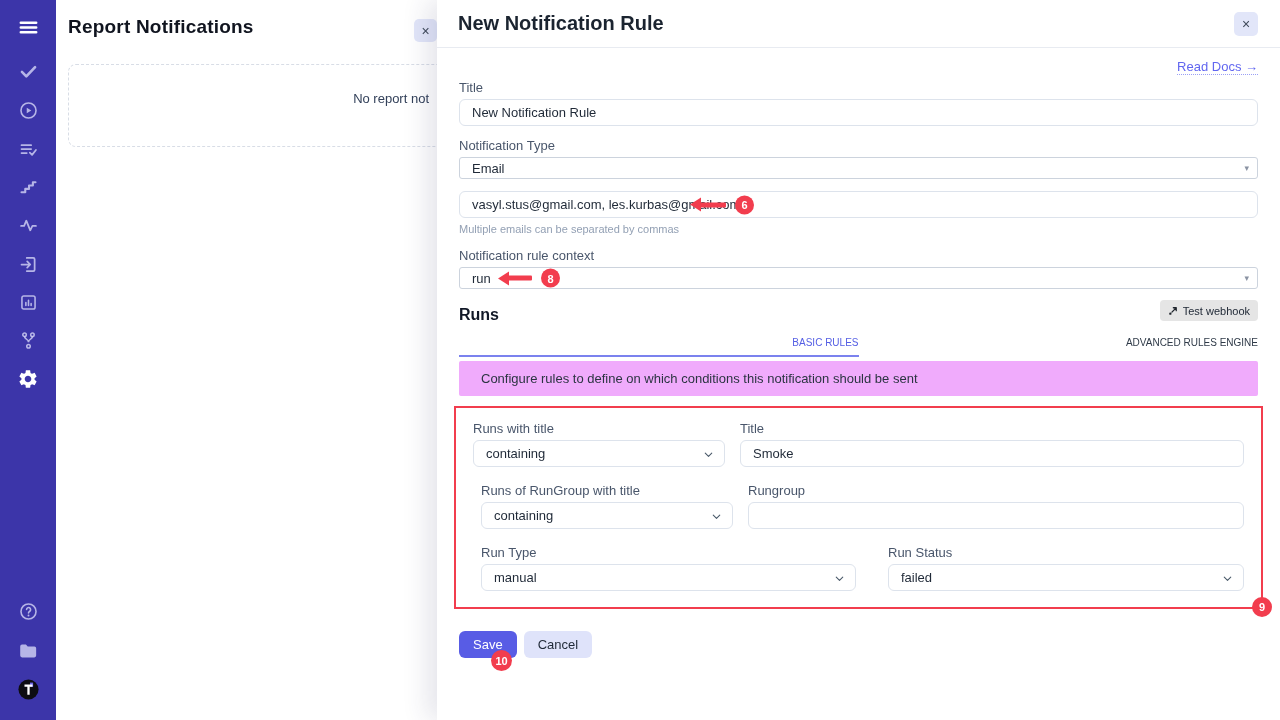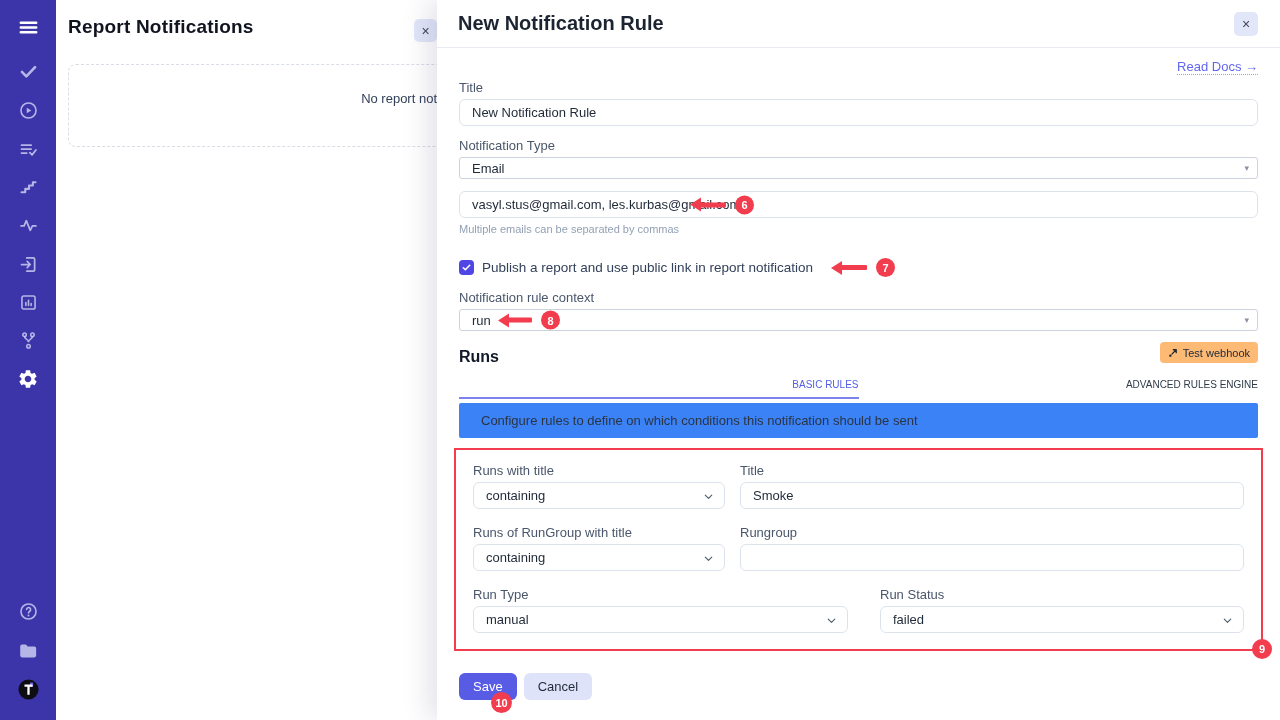--- a/index.html
+++ b/index.html
@@ -22,21 +22,21 @@
   .side-icon{ position:absolute; left:0; width:56px; display:flex; justify-content:center; color:rgba(230,232,255,.72); cursor:pointer; }
   .side-icon svg{ display:block; }
   .side-icon.bright{ color:#ffffff; }
 
   
   .left-panel{ position:absolute; left:56px; top:0; width:381px; height:720px; background:#fff; z-index:1; }
   .lp-title{ position:absolute; left:12px; top:16px; font-size:19px; font-weight:bold; color:#10141f; letter-spacing:.2px; }
   .lp-close{ position:absolute; left:358px; top:19px; width:23px; height:23px; background:#e2e6f9; border-radius:5px;
              display:flex; align-items:center; justify-content:center; font-size:14px; color:#3f4a5a; cursor:pointer; }
   .lp-dashed{ position:absolute; left:12px; top:64px; width:540px; height:83px; border:1px dashed #d8dde6; border-radius:8px; }
-  .lp-empty-text{ position:absolute; left:12px; top:90px; width:369px; text-align:right; font-size:13px; color:#33415a; line-height:17px; }
+  .lp-empty-text{ position:absolute; left:4px; top:90px; width:369px; text-align:right; font-size:13px; color:#33415a; line-height:17px; }
   .lp-link{ color:var(--link); border-bottom:1px dotted #9ba0f5; cursor:pointer; }
 
   
   .modal{ position:absolute; left:437px; top:0; width:843px; height:720px; background:#fff; z-index:2;
           box-shadow:-10px 0 24px rgba(40,40,90,.12); }
   .m-header{ height:48px; border-bottom:1px solid #e8ebf1; position:relative; }
   .m-title{ position:absolute; left:21px; top:12px; font-size:20px; font-weight:bold; color:#1b2430; }
   .m-close{ position:absolute; right:22px; top:12px; width:24px; height:24px; background:#e2e6f9; border-radius:5px;
             display:flex; align-items:center; justify-content:center; font-size:14px; color:#3f4a5a; cursor:pointer; }
   .m-body{ padding:0 22px; position:relative; }
@@ -57,34 +57,34 @@
 
   .hint{ margin-top:5px; font-size:11px; color:#93a0b4; }
 
   .check-row{ margin-top:23px; display:flex; align-items:center; }
   .checkbox{ width:15px; height:15px; border-radius:4px; background:var(--indigo); display:inline-flex;
              align-items:center; justify-content:center; margin-right:8px; cursor:pointer; flex:none; }
   .check-label{ font-size:13.5px; color:#33415a; }
 
   .rules-head-row{ margin-top:11px; display:flex; align-items:flex-end; justify-content:space-between; height:24px; }
   .rules-heading{ font-size:16px; font-weight:bold; color:#111827; }
-  .webhook-btn{ height:21px; background:#fdba74; border-radius:4px; border:none; display:inline-flex; align-items:center;
+  .webhook-btn{ height:21px; background:#e5e5e5; border-radius:4px; border:none; display:inline-flex; align-items:center;
                 gap:4px; padding:0 8px; font-size:11px; color:#222b38; cursor:pointer; font-family:"Liberation Sans",sans-serif; align-self:flex-start; }
 
   .tabs{ margin-top:7px; display:flex; }
   .tab{ flex:1; text-align:right; font-size:10px; padding:6px 0 7px; color:#2f3a48; cursor:pointer; border-bottom:2px solid transparent; }
   .tab.active{ color:#545ee4; border-bottom-color:#7b82ee; }
 
-  .banner{ margin-top:4px; background:#3b82f6; border-radius:2px; padding:10px 22px; font-size:13px; color:#2b3442; }
+  .banner{ margin-top:4px; background:#f0abfc; border-radius:2px; padding:10px 22px; font-size:13px; color:#2b3442; }
 
   .rules-box{ margin:10px -5px 0; border:2px solid var(--red); padding:13px 17px 16px; position:relative; }
   .rule-row{ display:grid; gap:15px; }
   .rule-row.r1, .rule-row.r2{ grid-template-columns:252px 1fr; }
   .rule-row.r3{ grid-template-columns:375px 1fr; gap:32px; }
-  .rule-row + .rule-row{ margin-top:16px; }
+  .rule-row + .rule-row{ margin-top:16px;margin-left:8px; }
 
   .sel-box{ position:relative; height:27px; border:1px solid var(--border); border-radius:6px; display:flex; align-items:center;
             padding:0 28px 0 12px; font-size:13px; color:#1f2937; background:#fff; cursor:pointer; }
   .sel-chevron{ position:absolute; right:9px; top:7px; color:#4a5a6a; }
 
   .actions-row{ margin-top:22px; display:flex; gap:7px; }
   .btn{ height:27px; border:none; border-radius:6px; font-size:13px; padding:0 14px; cursor:pointer; font-family:"Liberation Sans",sans-serif; }
   .btn-save{ background:#585ce5; color:#fff; }
   .btn-cancel{ background:#dfe3fa; color:#1f2937; }
   .save-wrap{ position:relative; display:inline-block; }
@@ -223,33 +223,20 @@
         <input class="tinput" value="vasyl.stus@gmail.com, les.kurbas@gmail.com" style="">
         <span class="anno anno-abs" style="left:224px; top:50%; transform:translateY(-50%);">
           <span class="ar-head"></span>
             <span class="ar-shaft"></span>
           <span class="ab">6</span>
         </span>
       </div>
       <div class="hint">Multiple emails can be separated by commas</div>
     </div>
 
-    <div class="check-row">
-      <span class="checkbox">
-        <svg width="11" height="11" viewBox="0 0 24 24">
-            <path d="M5 12.5l4.5 4.5L19 7" stroke="#fff" stroke-width="3.4" stroke-linecap="round" stroke-linejoin="round" fill="none"></path>
-          </svg>
-      </span>
-      <span class="check-label">Publish a report and use public link in report notification</span>
-      <span class="anno" style="margin-left:11px;">
-        <span class="ar-head"></span>
-          <span class="ar-shaft"></span>
-        <span class="ab">7</span>
-      </span>
-    </div>
 
     <div class="fgroup" style="margin-top:13px">
       <label class="flabel">Notification rule context</label>
       <div class="nat-select">
         <span>run</span>
         <span class="nat-caret">▾</span>
         <span class="anno anno-abs" style="left:31px; top:50%; transform:translateY(-50%);">
           <span class="ar-head"></span>
             <span class="ar-shaft" style="width:24px"></span>
           <span class="ab">8</span>

